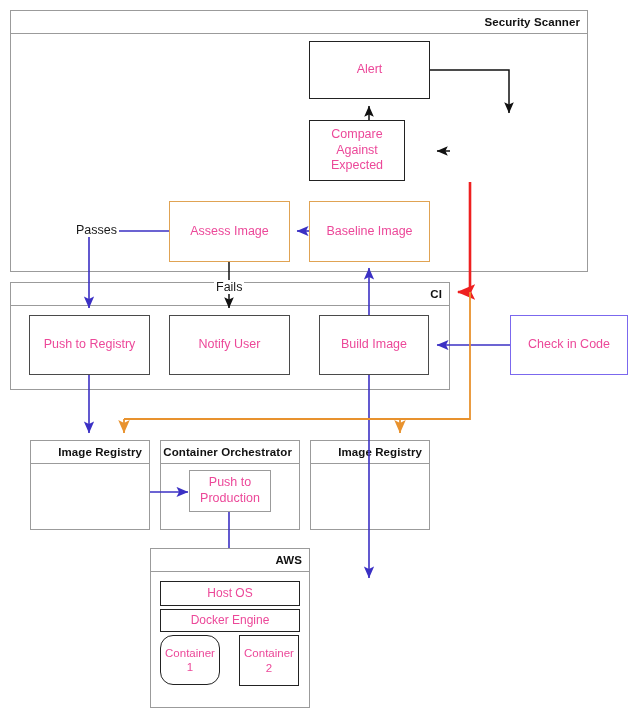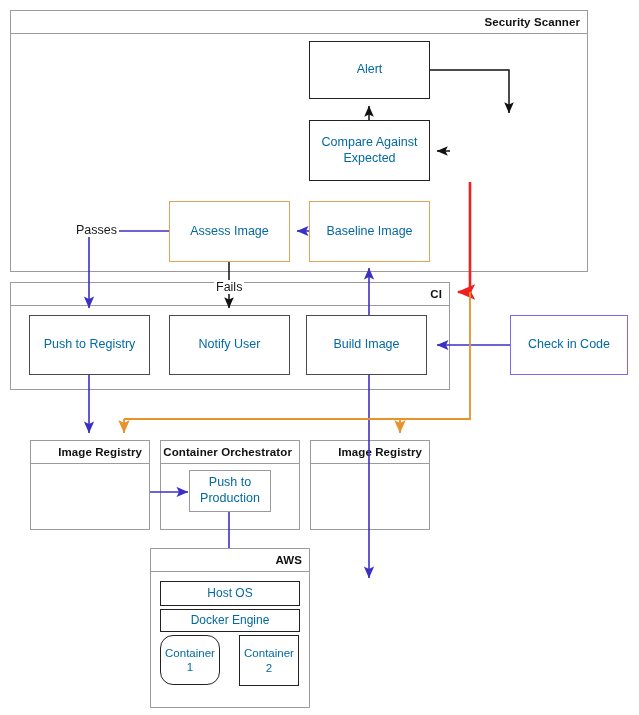--- a/index.html
+++ b/index.html
@@ -52,21 +52,21 @@
   }
   .node {
     position: absolute;
     box-sizing: border-box;
     background: #ffffff;
     display: flex;
     align-items: center;
     justify-content: center;
     text-align: center;
     font-size: 12.5px;
-    color: #0369a1;
+    color: #ec4899;
     line-height: 1.25;
     z-index: 3;
   }
   .node.black { border: 1.6px solid #4a4a4a; align-items: center; }
   .node.strong { border: 1.6px solid #222222; }
   .node.orange { border: 1.6px solid #e0a353; }
   .node.violet { border: 1.6px solid #7b68ee; }
   .node.thin { border: 1px solid #9b9b9b; }
   .edge-label {
     position: absolute;
@@ -179,42 +179,42 @@
 
     <g>
       <path d="M229,512 L229,548" fill="none" stroke="#3b30c4" stroke-width="1.6"></path>
     </g>
   </svg>
 
   <div class="node strong" style="left:309px; top:41px; width:121px; height:58px;">
     <span>Alert</span>
   </div>
 
-  <div class="node strong" style="left:309px; top:120px; width:121px; height:61px; padding:0 8px;">
+  <div class="node strong" style="left:309px; top:120px; width:96px; height:61px; padding:0 8px;">
     <span>Compare Against Expected</span>
   </div>
 
 
   <div class="node orange" style="left:169px; top:201px; width:121px; height:61px;">
     <span>Assess Image</span>
   </div>
 
   <div class="node orange" style="left:309px; top:201px; width:121px; height:61px;">
     <span>Baseline Image</span>
   </div>
 
   <div class="node black" style="left:29px; top:315px; width:121px; height:60px;">
     <span>Push to Registry</span>
   </div>
 
   <div class="node black" style="left:169px; top:315px; width:121px; height:60px;">
     <span>Notify User</span>
   </div>
 
-  <div class="node black" style="left:306px; top:315px; width:121px; height:60px;">
+  <div class="node black" style="left:319px; top:315px; width:110px; height:60px;">
     <span>Build Image</span>
   </div>
 
   <div class="node violet" style="left:510px; top:315px; width:118px; height:60px;">
     <span>Check in Code</span>
   </div>
 
   <div class="node thin" style="left:189px; top:470px; width:82px; height:42px; padding:0 4px;">
     <span>Push to Production</span>
   </div>

